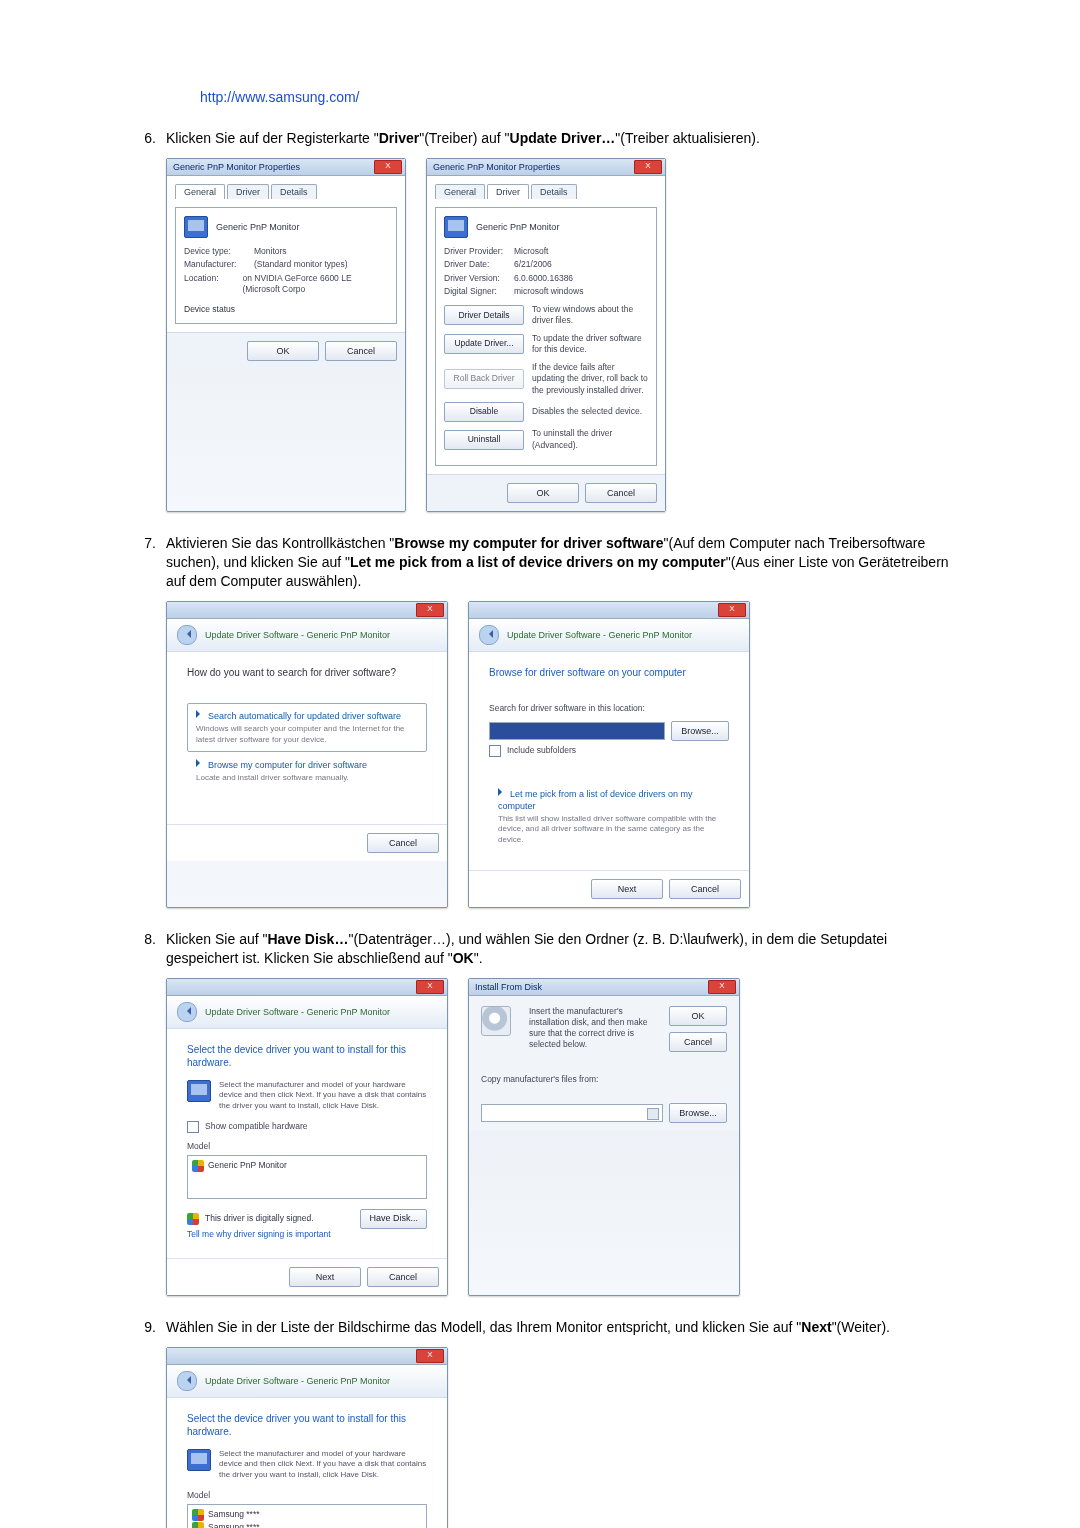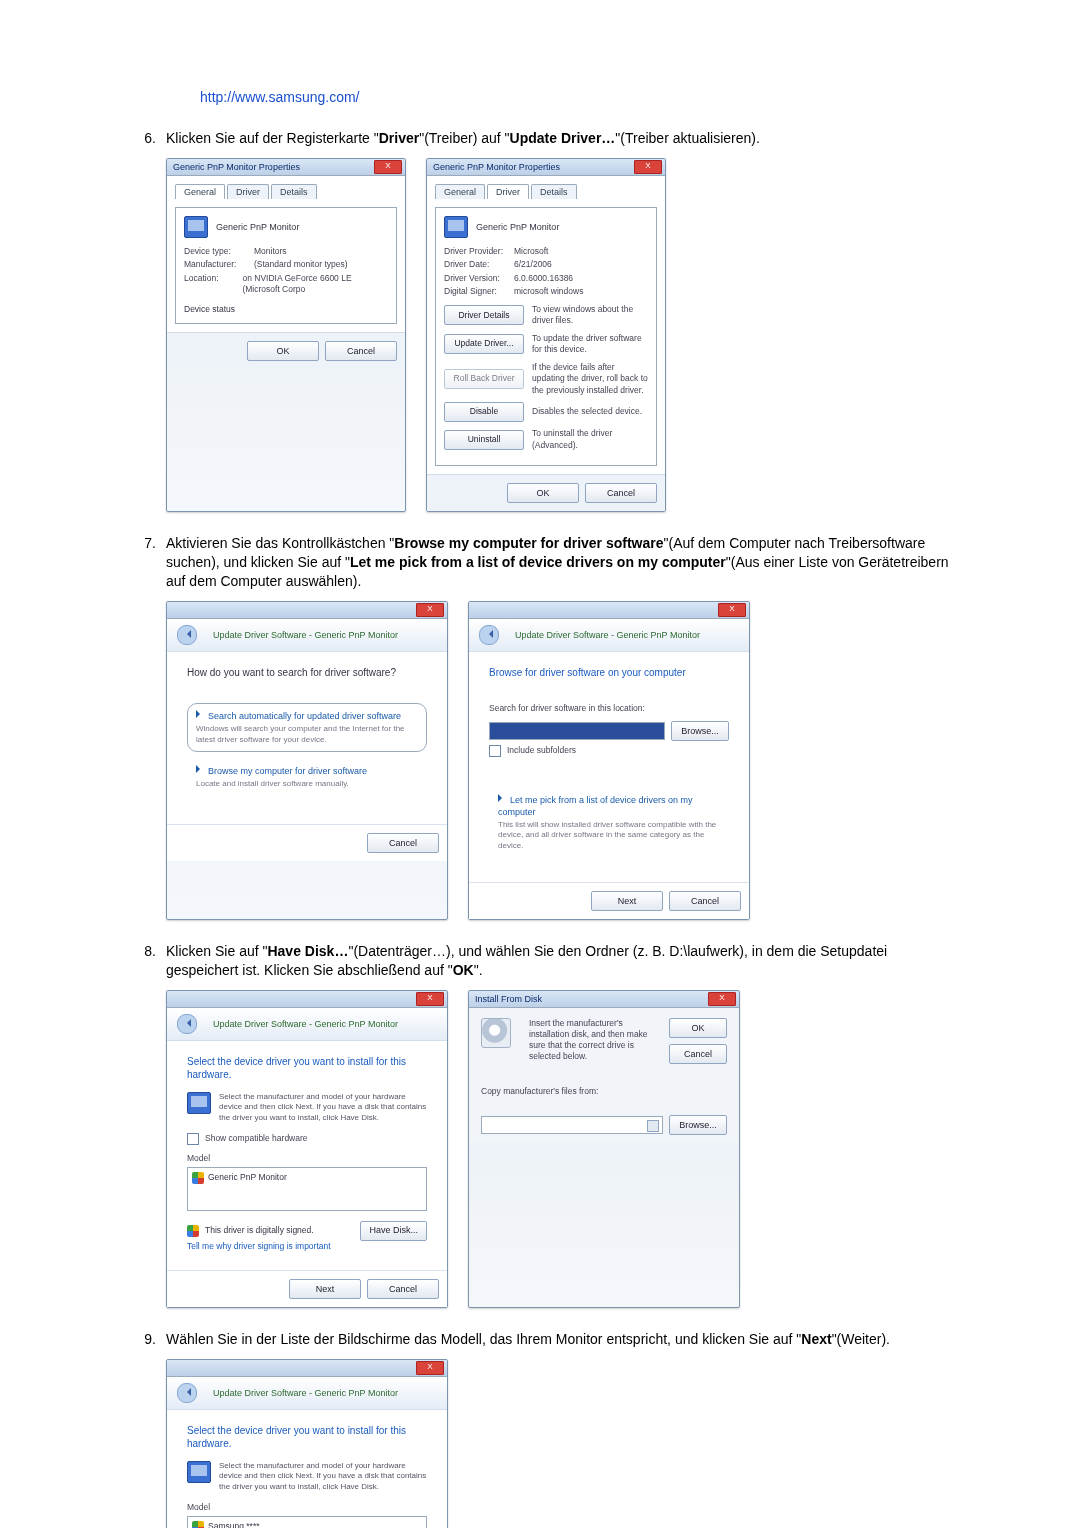--- a/index.html
+++ b/index.html
@@ -28,27 +28,27 @@
   .kv .v{color:#445;}
   .textarea{height:60px;border:1px solid #9ab;background:#fff;margin-top:4px;position:relative;}
   .textarea .sb{position:absolute;right:0;top:0;bottom:0;width:12px;background:#e7edf5;border-left:1px solid #c3cfde;}
   .btnrow{display:flex;justify-content:flex-end;gap:6px;padding:8px;background:#eef3fa;border-top:1px solid #d2dce9;}
   .btn{min-width:54px;height:18px;padding:0 8px;font-size:9px;background:linear-gradient(#fff,#e3e9f1);border:1px solid #8fa5c2;border-radius:2px;display:inline-flex;align-items:center;justify-content:center;color:#223;}
   .btn.small{min-width:40px;}
   .drvbtn{display:flex;align-items:center;gap:8px;margin:6px 0;}
   .drvbtn .db{min-width:78px;height:18px;font-size:8.5px;background:linear-gradient(#fff,#e3e9f1);border:1px solid #8fa5c2;border-radius:2px;display:inline-flex;align-items:center;justify-content:center;color:#223;}
   .drvbtn .dl{font-size:8.5px;color:#445;flex:1;}
   .wiz .body{background:#fff;padding:0;}
-  .wiz .bar{height:32px;background:linear-gradient(#fff,#e4ecf6);border-bottom:1px solid #d3deec;display:flex;align-items:center;padding:0 10px;gap:16px;}
+  .wiz .bar{height:32px;background:linear-gradient(#fff,#e4ecf6);border-bottom:1px solid #d3deec;display:flex;align-items:center;padding:0 10px;gap:8px;}
   .wiz .bar .back{width:18px;height:18px;border-radius:9px;background:#bcd3ef;border:1px solid #86a7d3;position:relative;}
   .wiz .bar .back:after{content:"";position:absolute;left:5px;top:4px;border:4px solid transparent;border-right-color:#3860a6;}
   .wiz .bar .bt{font-size:9px;color:#2d6a2f;}
   .wiz .content{padding:14px 20px 18px 20px;min-height:140px;}
   .q{font-size:10px;color:#334;margin-bottom:24px;}
-  .opt{border:1px solid transparent;padding:6px 8px;margin:6px 0;border-radius:10px;}
+  .opt{border:1px solid transparent;padding:6px 8px;margin:0 0;border-radius:2px;}
   .opt .ot{font-size:9px;color:#185aa9;}
   .opt .od{font-size:8px;color:#778;margin-top:2px;line-height:1.3;}
   .opt.hi{border-color:#9ab;}
   .arrow{display:inline-block;width:0;height:0;border:4px solid transparent;border-left-color:#185aa9;margin-right:4px;vertical-align:1px;}
   .searchbox{display:flex;align-items:center;gap:6px;margin:6px 0 4px 0;}
   .searchbox .sfield{flex:1;height:16px;border:1px solid #9ab;background:#2a4e9c;}
   .chk{display:flex;align-items:center;gap:6px;font-size:8.5px;color:#445;margin-top:4px;}
   .chk .c{width:10px;height:10px;border:1px solid #6e86a8;background:#fff;display:inline-block;}
   .listlbl{font-size:8.5px;color:#445;margin:8px 0 2px;}
   .listbox{border:1px solid #9ab;background:#fff;min-height:36px;padding:3px 4px;}

